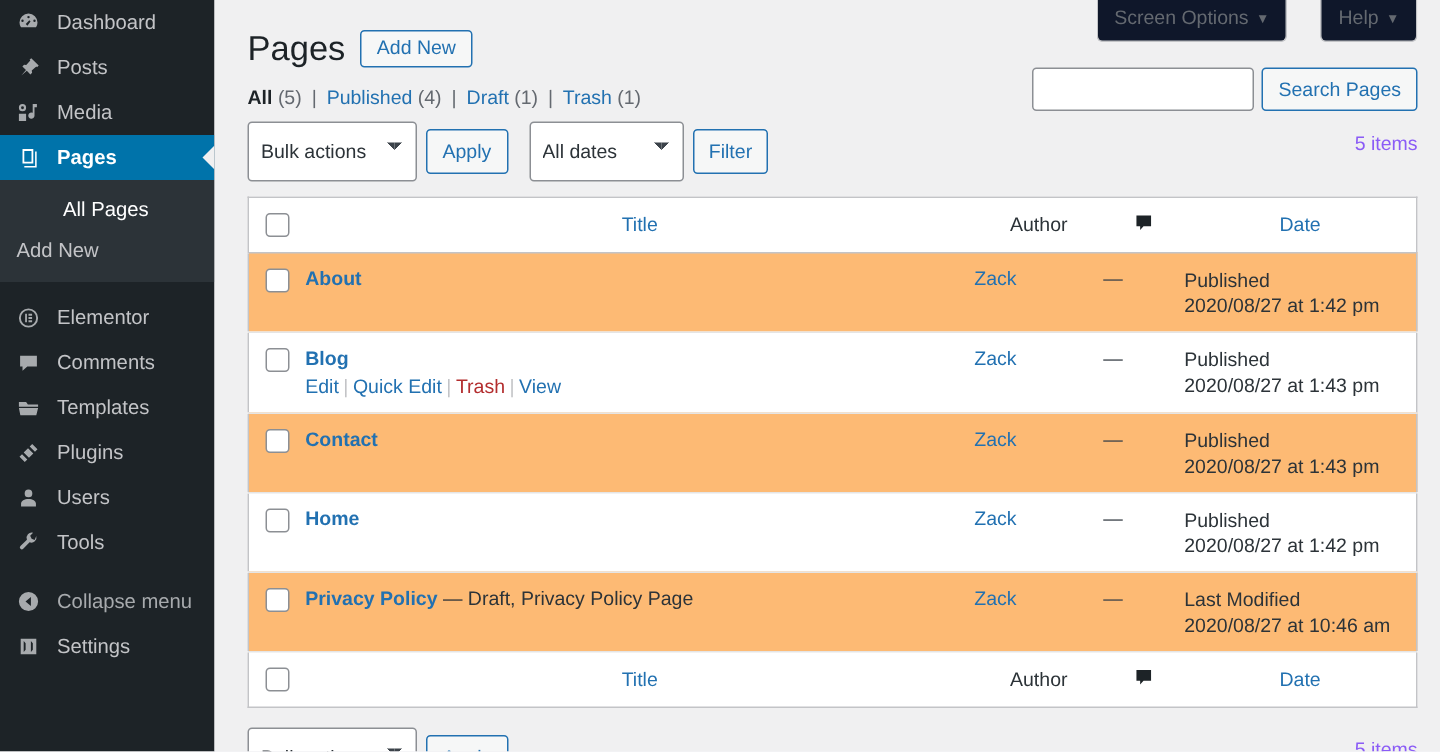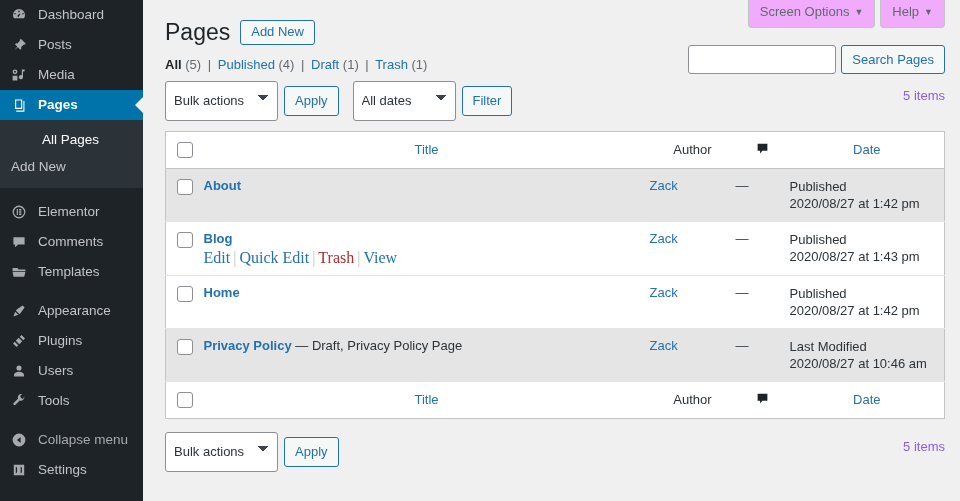--- a/index.html
+++ b/index.html
@@ -43,24 +43,24 @@
     color: #c3c4c7; font-size: 13.5px; cursor: pointer; line-height: 19px;
   }
   .sub-item.current { color: #fff; font-weight: normal; padding-left: 42px; }
 
   
   #main { flex: 1; position: relative; background: #f0f0f1; overflow: hidden; }
 
   
   #screen-meta { position: absolute; top: 0; right: 15px; display: flex; gap: 0; }
   .meta-tab {
-    background: #f0abfc; border: 1px solid #c3c4c7; border-top: none;
+    background: #0f172a; border: 1px solid #c3c4c7; border-top: none;
     border-radius: 0 0 4px 4px;
     font-size: 13px; color: #646970;
-    padding: 4px 11px 6px 11px; margin-left: 5px;
+    padding: 4px 11px 6px 11px; margin-left: 22px;
     cursor: pointer; line-height: 16px;
   }
   .meta-tab .caret { font-size: 9px; margin-left: 5px; position: relative; top: -1px; }
 
   
   .title-row { padding: 18px 0 0 22px; display: flex; align-items: center; }
   h1.page-title { font-size: 23px; font-weight: normal; color: #1d2327; line-height: 1.3; }
   .add-new-btn {
     margin-left: 10px; font-size: 13px; color: #2271b1;
     border: 1px solid #2271b1; background: #f6f7f7;
@@ -132,25 +132,25 @@
   }
   thead tr, tfoot tr { border-bottom: 1px solid #c3c4c7; }
   tfoot tr { border-bottom: none; border-top: 1px solid #c3c4c7; }
   th.col-cb, td.col-cb { width: 38px; padding-left: 11px !important; }
   th.col-title, td.col-title { width: auto; }
   th.col-author, td.col-author { width: 86px; }
   th.col-comments, td.col-comments { width: 54px; }
   th.col-date, td.col-date { width: 155px; }
   th a, .lnk { color: #2271b1; text-decoration: none; cursor: pointer; }
   tbody tr { border-bottom: 1px solid #e5e5e5; }
-  tbody tr.alt { background: #e5e5e5; }
+  tbody tr.alt { background: #fdba74; }
   tbody td { padding: 9px 0; vertical-align: top; color: #2c3338; }
   td.col-title .row-title { font-weight: bold; color: #2271b1; cursor: pointer; }
   td.col-title .post-state { font-weight: normal; color: #2c3338; }
-  .row-actions { margin-top: 3px; font-size: 16px; color: #c3c4c7; line-height: 17px; font-family: Liberation Serif, serif; }
+  .row-actions { margin-top: 3px; font-size: 13px; color: #c3c4c7; line-height: 17px; }
   .row-actions a { color: #2271b1; text-decoration: none; cursor: pointer; }
   .row-actions a.trash { color: #b32d2e; }
   .row-actions .sep { color: #c3c4c7; padding: 0 3px; }
   td.col-author a { color: #2271b1; text-decoration: none; }
   td.col-comments { color: #3c434a; }
   td.col-date .dline { line-height: 17px; }
   .cb {
     width: 16px; height: 16px; border: 1px solid #8c8f94;
     border-radius: 3px; background: #fff; display: block; cursor: pointer;
     margin-top: 1px;
@@ -226,28 +226,20 @@
 
     <div class="menu-item">
       <span class="ico">
         <svg width="16" height="16" viewBox="0 0 20 20">
             <path d="M2 5h6l1.5 2H18v2H2zm0 5h16l-1.5 6H3.2z"></path>
           </svg>
       </span>
       <span class="mlabel">Templates</span>
     </div>
 
-    <div class="menu-item sep-top">
-      <span class="ico">
-        <svg width="16" height="16" viewBox="0 0 20 20">
-            <path d="M14.5 3 8 7.5 6 9.4l4.6 4.6 1.9-2 4.5-6.5zM5.2 10.8 3 17l6.2-2.2z"></path>
-          </svg>
-      </span>
-      <span class="mlabel">Appearance</span>
-    </div>
 
     <div class="menu-item">
       <span class="ico">
         <svg width="16" height="16" viewBox="0 0 20 20">
             <path d="M13.1 2.5 11 4.6l4.4 4.4 2.1-2.1zM9.6 6 6 9.6l4.4 4.4L14 10.4zM4.6 11 2.5 13.1 6.9 17.5 9 15.4z"></path>
           </svg>
       </span>
       <span class="mlabel">Plugins</span>
     </div>
 
@@ -394,20 +386,36 @@
             <td class="col-author">
               <a>Zack</a>
             </td>
             <td class="col-comments">—</td>
             <td class="col-date">
               <div class="dline">Published</div>
               <div class="dline">2020/08/27 at 1:43 pm</div>
             </td>
           </tr>
 
+          <tr class="alt">
+            <td class="col-cb">
+              <span class="cb"></span>
+            </td>
+            <td class="col-title">
+              <span class="row-title">Contact</span><span class="post-state"></span>
+            </td>
+            <td class="col-author">
+              <a>Zack</a>
+            </td>
+            <td class="col-comments">—</td>
+            <td class="col-date">
+              <div class="dline">Published</div>
+              <div class="dline">2020/08/27 at 1:43 pm</div>
+            </td>
+          </tr>
 
           <tr>
             <td class="col-cb">
               <span class="cb"></span>
             </td>
             <td class="col-title">
               <span class="row-title">Home</span><span class="post-state"></span>
             </td>
             <td class="col-author">
               <a>Zack</a>

